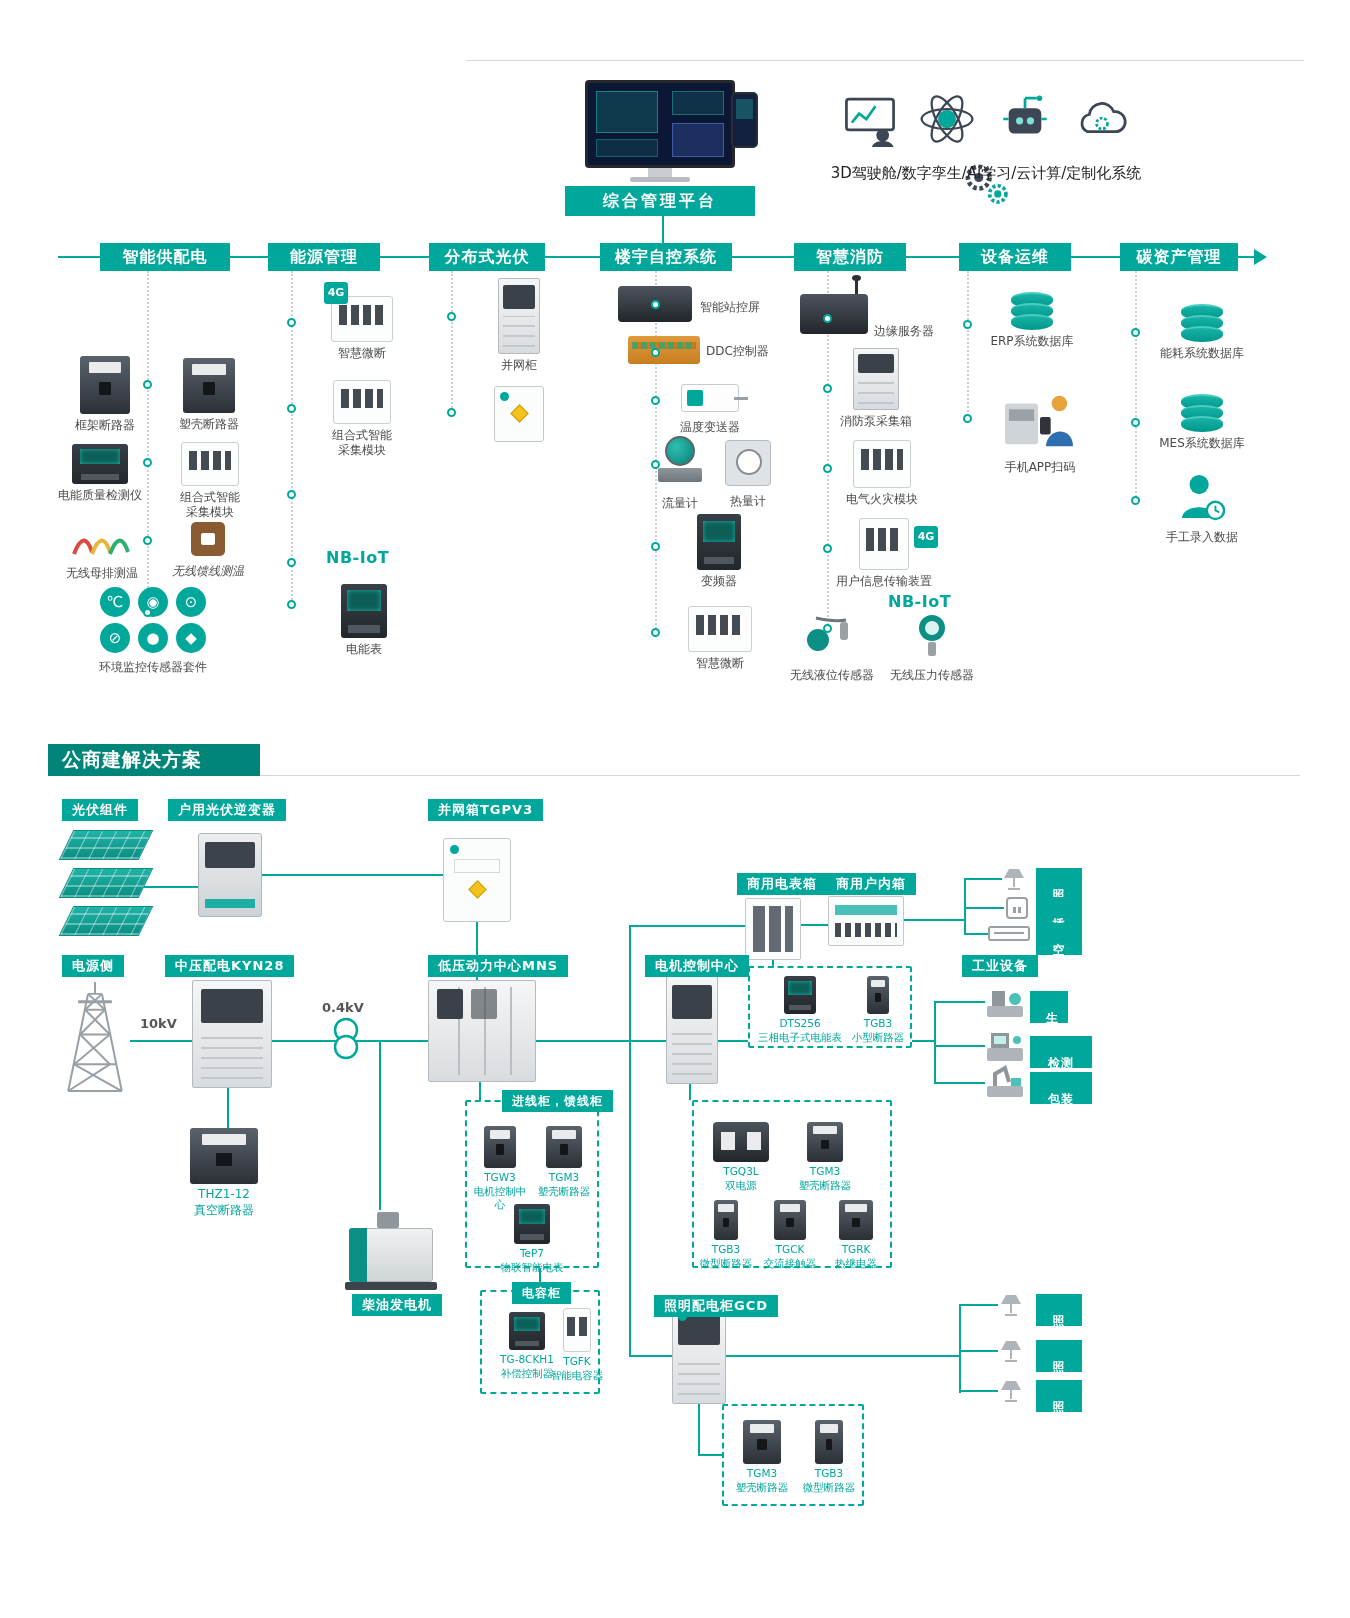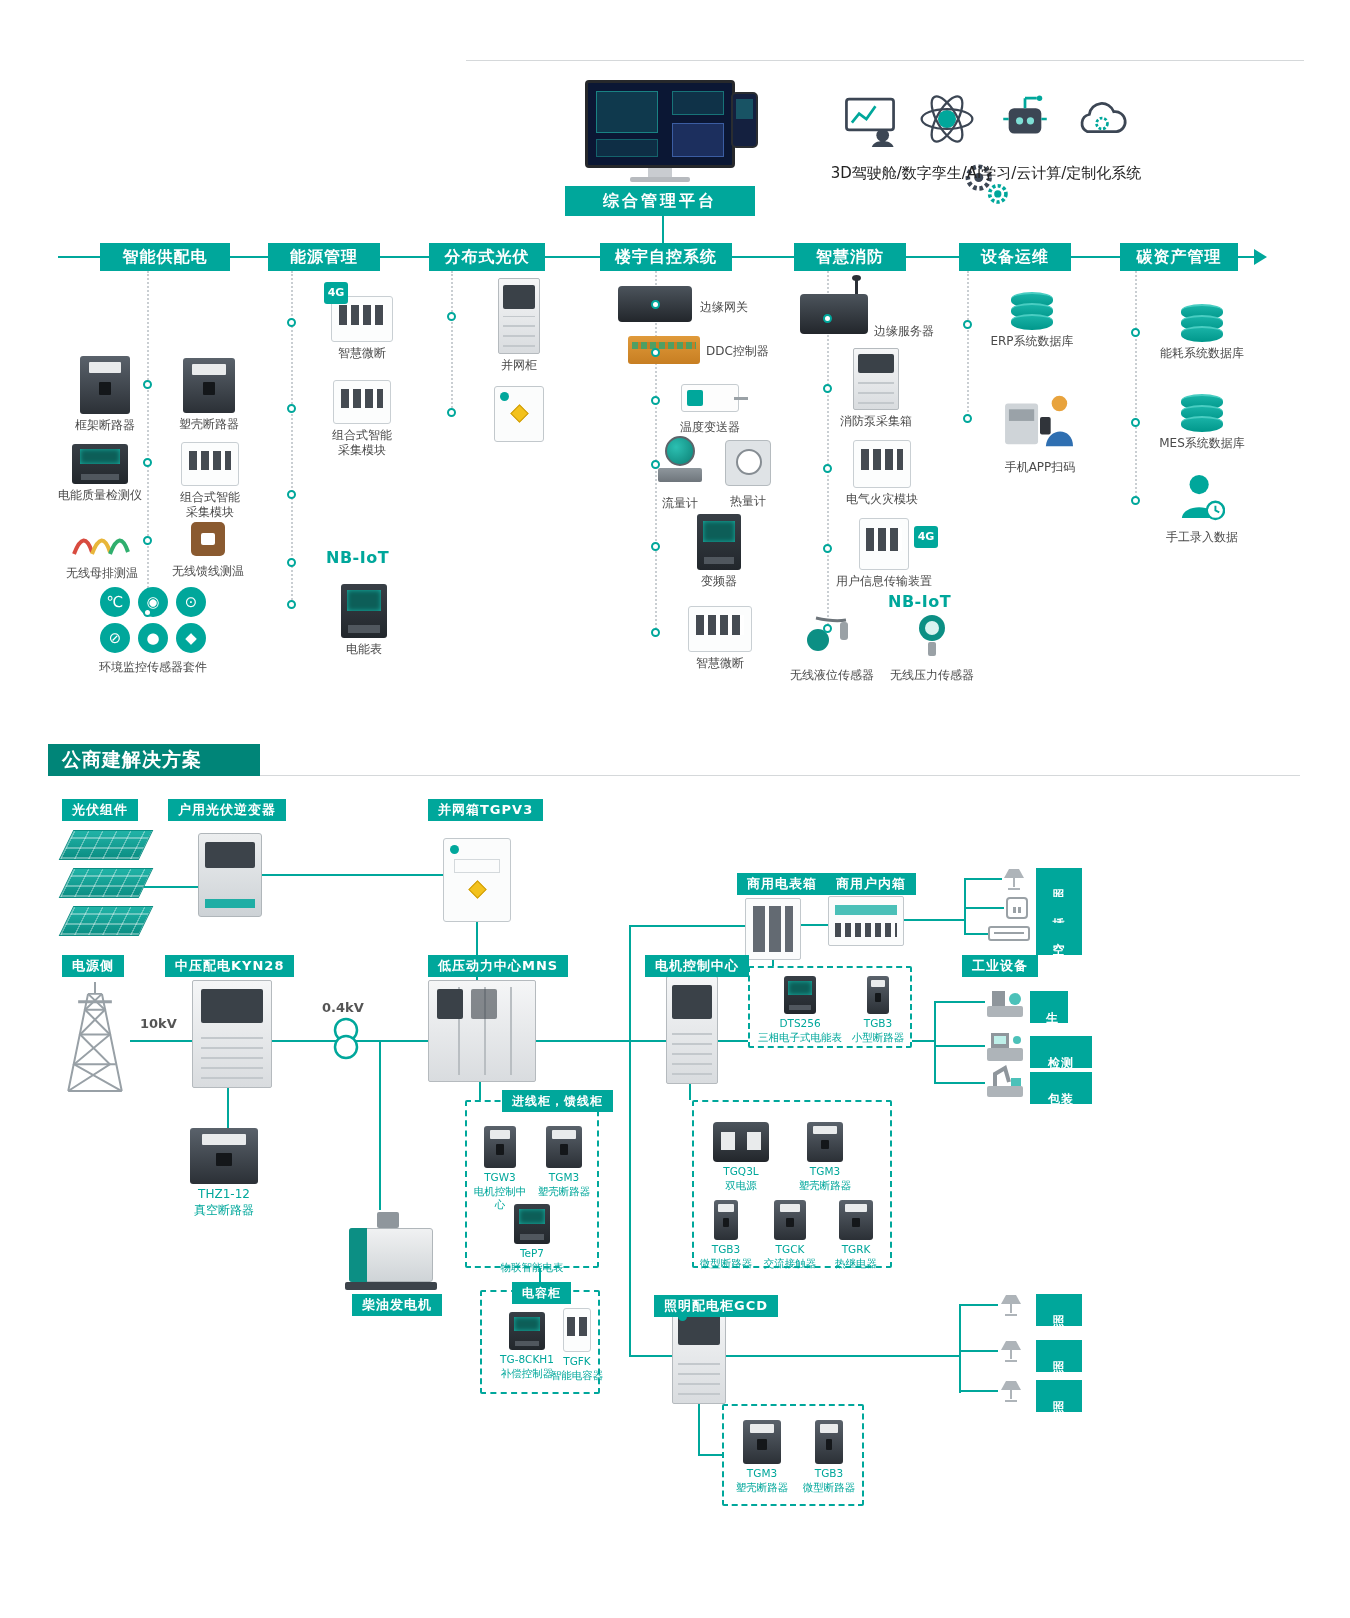--- a/index.html
+++ b/index.html
@@ -175,21 +175,21 @@
 采集模块</div>
   </div>
   <div class="grp" style="left:50px;top:520px;width:104px;">
     <span style="display:inline-block;"><svg viewBox="0 0 64 38" width="64" height="38">
           <path d="M4 34q10-26 18-2" stroke="#d84b3f" stroke-width="4" fill="none"></path>
           <path d="M22 34q10-26 18-2" stroke="#e8b63a" stroke-width="4" fill="none"></path>
           <path d="M40 34q10-26 18-2" stroke="#2faf6e" stroke-width="4" fill="none"></path>
         </svg></span>
     <div class="glbl">无线母排测温</div>
   </div>
-  <div class="grp" style="left:156px;top:522px;width:104px;">
+  <div class="grp" style="left:156px;top:522px;width:104px;font-style:italic;">
     <span style="display:inline-block;position:relative;width:34px;height:34px;background:#8a5a30;border-radius:5px;"><span style="position:absolute;left:10px;top:11px;width:14px;height:12px;background:#fff;border-radius:2px;"></span></span>
     <div class="glbl">无线馈线测温</div>
   </div>
   <div class="grp" style="left:78px;top:584px;width:150px;">
     <span class="envi">℃</span><span class="envi">◉</span><span class="envi">⊙</span><br>
     <span class="envi">⊘</span><span class="envi">●</span><span class="envi">◆</span>
     <div class="glbl">环境监控传感器套件</div>
   </div>
 
   <div class="grp" style="left:306px;top:296px;width:112px;">
@@ -211,21 +211,21 @@
   <div class="grp" style="left:474px;top:278px;width:90px;">
     <span class="cab" style="width:42px;height:76px;"></span>
     <div class="glbl">并网柜</div>
   </div>
   <div class="abs" style="left:494px;top:386px;width:50px;height:56px;background:#fbfcfc;border:1px solid #c2c8cc;border-radius:3px;z-index:2;">
     <div class="ydiamond" style="left:18px;top:20px;"></div>
     <div class="tealdot" style="left:5px;top:5px;"></div>
   </div>
 
   <span class="blackbox abs" style="position:absolute;left:618px;top:286px;width:74px;height:36px;z-index:2;"></span>
-  <div class="lblabs" style="left:700px;top:300px;">边缘网关</div>
+  <div class="lblabs" style="left:700px;top:300px;">智能站控屏</div>
   <span class="pcb" style="position:absolute;left:628px;top:336px;width:72px;height:28px;z-index:2;"></span>
   <div class="lblabs" style="left:706px;top:344px;">DDC控制器</div>
   <div class="grp" style="left:668px;top:384px;width:84px;">
     <span style="display:inline-block;position:relative;width:58px;height:28px;background:#fdfdfd;border:1px solid #c6ccd0;border-radius:3px;"><span style="position:absolute;left:5px;top:5px;width:16px;height:16px;background:var(--accent);border-radius:2px;"></span><span style="position:absolute;right:-10px;top:12px;width:14px;height:3px;background:#9aa1a6;"></span></span>
     <div class="glbl">温度变送器</div>
   </div>
   <div class="grp" style="left:650px;top:436px;width:60px;">
     <span style="display:inline-block;position:relative;width:44px;height:52px;"><span style="position:absolute;left:0;right:0;top:32px;height:14px;background:linear-gradient(#8f979d,#6e757b);border-radius:2px;"></span><span style="position:absolute;left:7px;top:0;width:30px;height:30px;border-radius:50%;background:radial-gradient(circle at 35% 35%,#2cc0b2,#0c7f74);border:2px solid #5d646a;"></span></span>
     <div class="glbl">流量计</div>
   </div>

